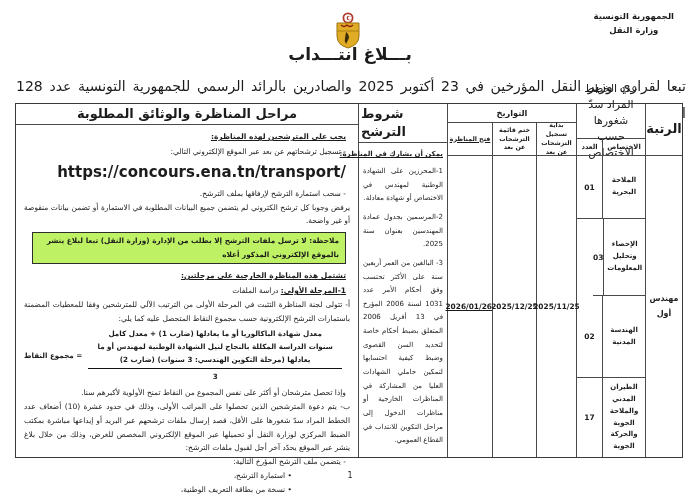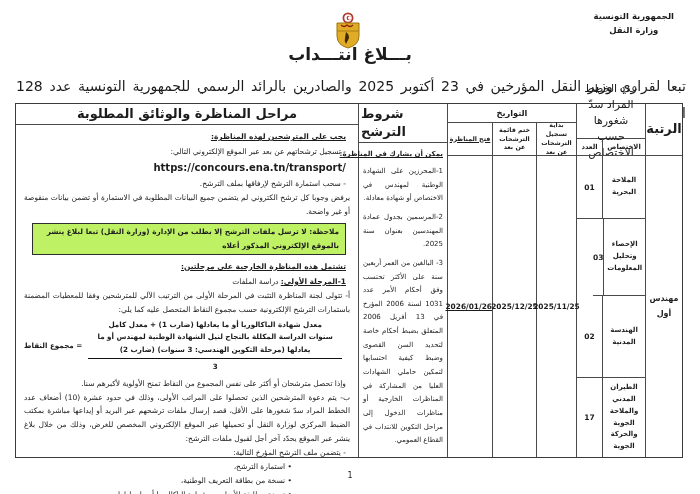--- a/index.html
+++ b/index.html
@@ -70,21 +70,21 @@
   
   .cond-body{flex:1;padding:5px 4px;font-size:7px;line-height:1.95;text-align:justify;}
   .cond-head{font-weight:bold;text-decoration:underline;text-align:right;
     margin-bottom:3px;white-space:nowrap;}
   .cond-item{margin-bottom:5px;}
   
   .stages-body{flex:1;padding:4px 8px 2px;font-size:7.5px;line-height:1.85;}
   .s-head{font-weight:bold;text-decoration:underline;margin:1px 4px 1px 0;}
   .s-line{margin:0 4px 0 0;}
   .s-just{text-align:justify;margin:0;}
-  .url{direction:ltr;unicode-bidi:embed;font-weight:bold;font-size:10px;
+  .url{direction:ltr;unicode-bidi:embed;font-weight:bold;font-size:15px;
     display:inline-block;transform:translateY(0);}
   .note{border:1px solid #2e2e2e;font-weight:bold;padding:1px 6px 2px;
     margin:4px 4px 5px 8px;font-size:7.3px;background:#bef264;}
   .formula{display:flex;direction:ltr;justify-content:center;align-items:center;
     gap:6px;margin:2px 8px 3px 0;font-weight:bold;font-size:7.2px;}
   .frac{text-align:center;max-width:330px;direction:rtl;}
   .frac-num{border-bottom:1px solid #111;padding:0 8px 1px;line-height:1.8;}
   .frac-den{padding-top:1px;}
   .formula-label{white-space:nowrap;}
   .docs{margin:0 58px 0 0;}

